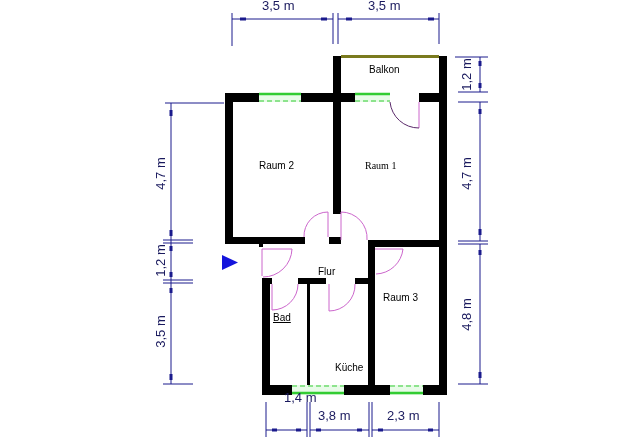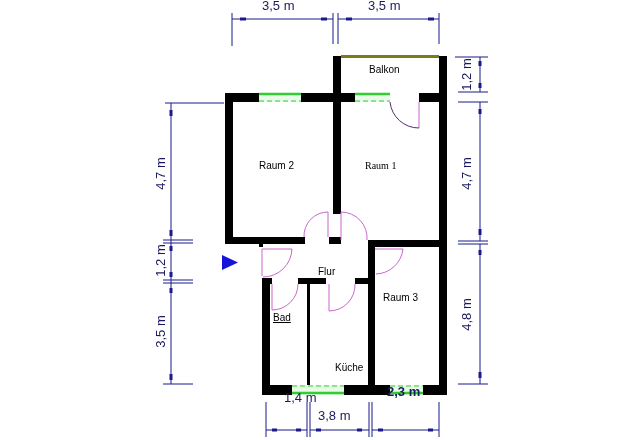--- a/index.html
+++ b/index.html
@@ -171,13 +171,13 @@
 <div class="vdim" style="left:140px;top:166px;width:40px;text-align:center;">4,7 m</div>
 <div class="vdim" style="left:140px;top:253px;width:40px;text-align:center;">1,2 m</div>
 <div class="vdim" style="left:140px;top:324px;width:40px;text-align:center;">3,5 m</div>
 
 <div class="vdim" style="left:446px;top:67px;width:40px;text-align:center;">1,2 m</div>
 <div class="vdim" style="left:446px;top:166px;width:40px;text-align:center;">4,7 m</div>
 <div class="vdim" style="left:446px;top:307px;width:40px;text-align:center;">4,8 m</div>
 
 <div class="dim" style="left:268px;top:390px;padding-left:16px;">1,4 m</div>
 <div class="dim" style="left:318px;top:408px;">3,8 m</div>
-<div class="dim" style="left:387px;top:384px;font-weight:bold;">2,3 m</div>
+<div class="dim" style="left:387px;top:408px;">2,3 m</div>
 
 </body></html>

